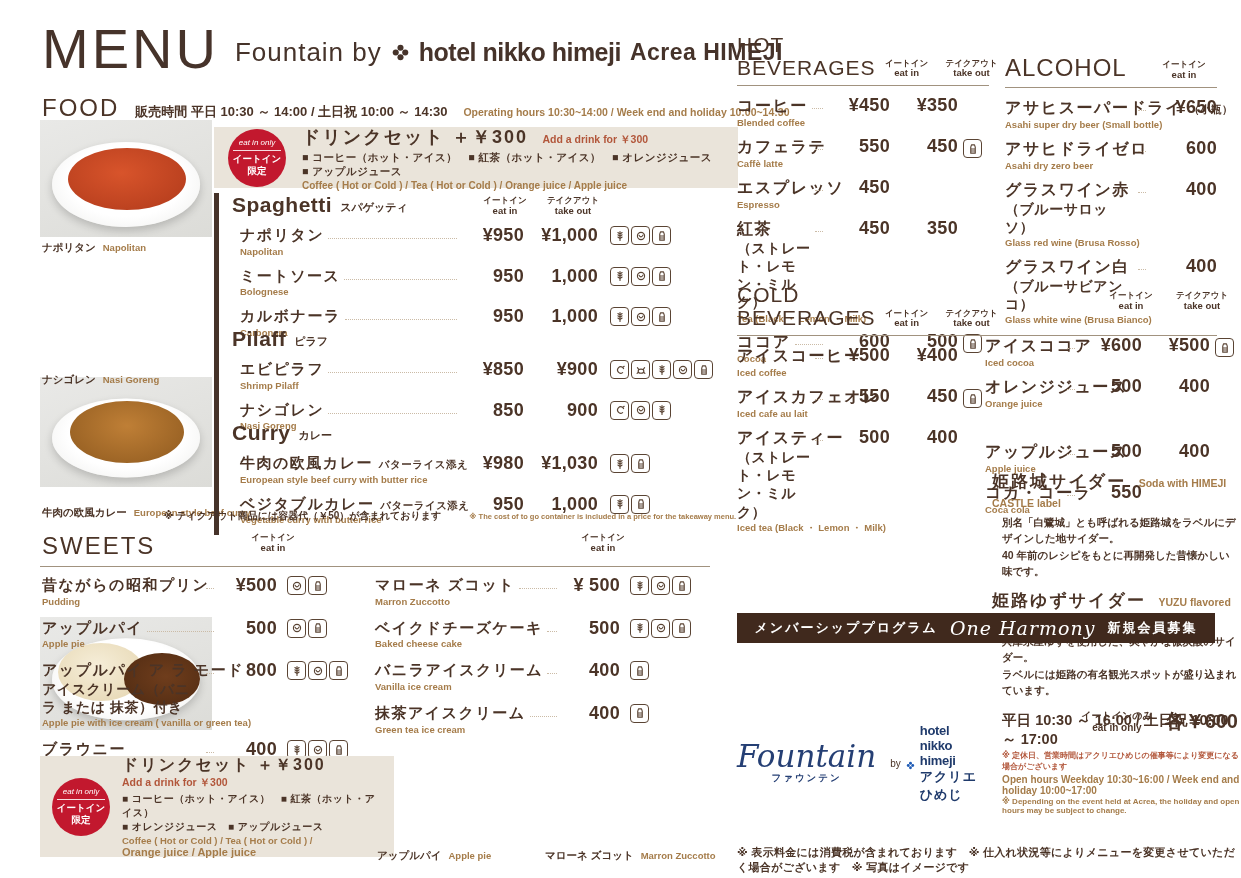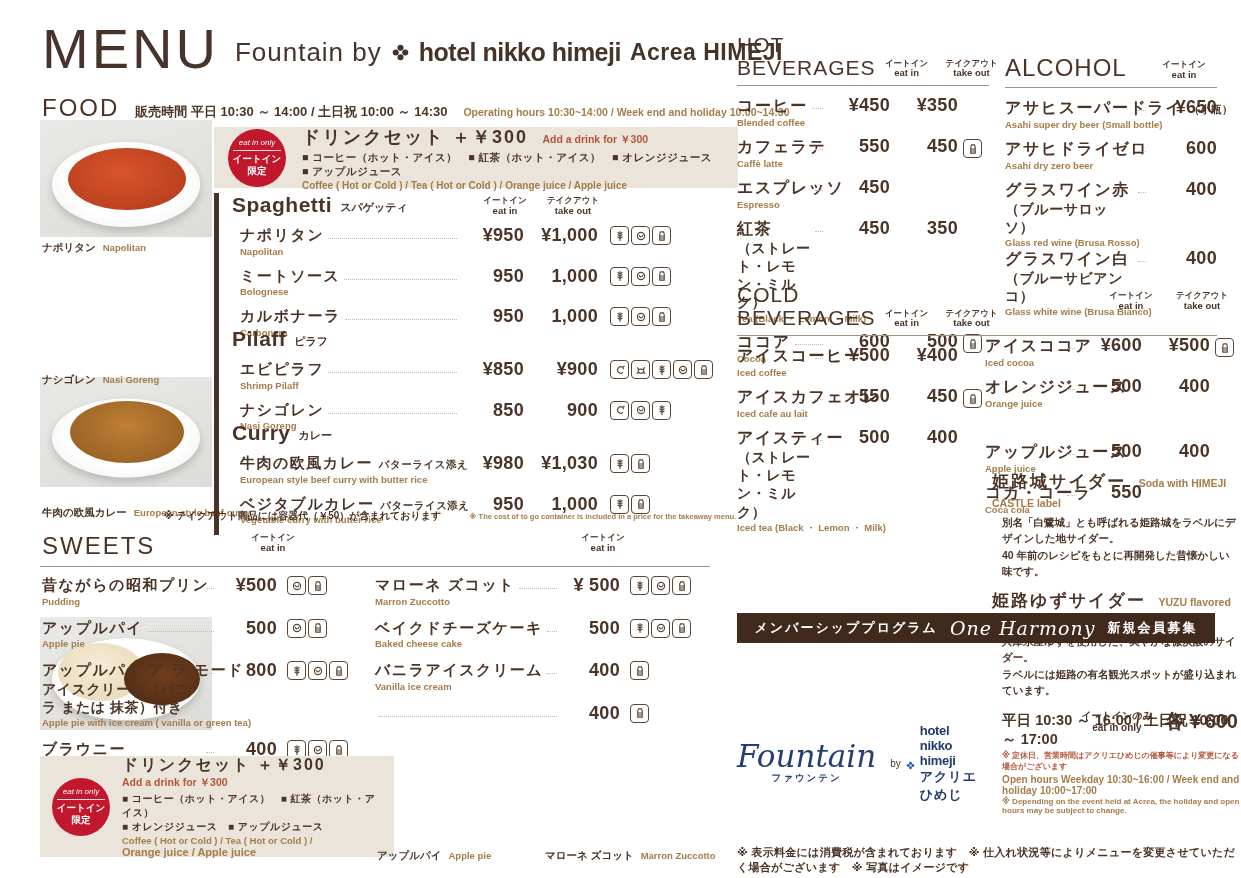--- a/index.html
+++ b/index.html
@@ -611,20 +611,25 @@
       <div class="ics">
         <span class="alg">
           <svg viewBox="0 0 16 16">
             <path d="M6 2.5 H10 M6 2.5 L5 5.5 V13.5 H11 V5.5 L10 2.5 M5 8 H11 M5 10.6 H11"></path>
           </svg>
         </span>
       </div>
     </div>
 
     <div class="mi" style="margin-bottom:11px;">
+      <div class="mi-name">
+        <div class="mi-jp"><span>抹茶アイスクリーム</span></div>
+        <div class="mi-subjp"></div>
+        <div class="mi-en">Green tea ice cream</div>
+      </div>
       <div class="dots"></div>
       <div class="p1">400</div>
       <div class="ics">
         <span class="alg">
           <svg viewBox="0 0 16 16">
             <path d="M6 2.5 H10 M6 2.5 L5 5.5 V13.5 H11 V5.5 L10 2.5 M5 8 H11 M5 10.6 H11"></path>
           </svg>
         </span>
       </div>
     </div>
@@ -777,21 +782,21 @@
         <div class="mi-name">
           <div class="mi-jp"><span>アサヒドライゼロ</span> <span class="jpsfx"></span></div>
           <div class="mi-subjp"></div>
           <div class="mi-en">Asahi dry zero beer</div>
         </div>
         <div class="dots"></div>
         <div class="p1">600</div>
 
       </div>
 
-      <div class="mi" style="margin-bottom:0;">
+      <div class="mi" style="margin-bottom:8px;">
         <div class="mi-name">
           <div class="mi-jp"><span>グラスワイン赤</span> <span class="jpsfx"></span></div>
           <div class="mi-subjp">（ブルーサロッソ）</div>
           <div class="mi-en">Glass red wine (Brusa Rosso)</div>
         </div>
         <div class="dots"></div>
         <div class="p1">400</div>
 
       </div>
 

